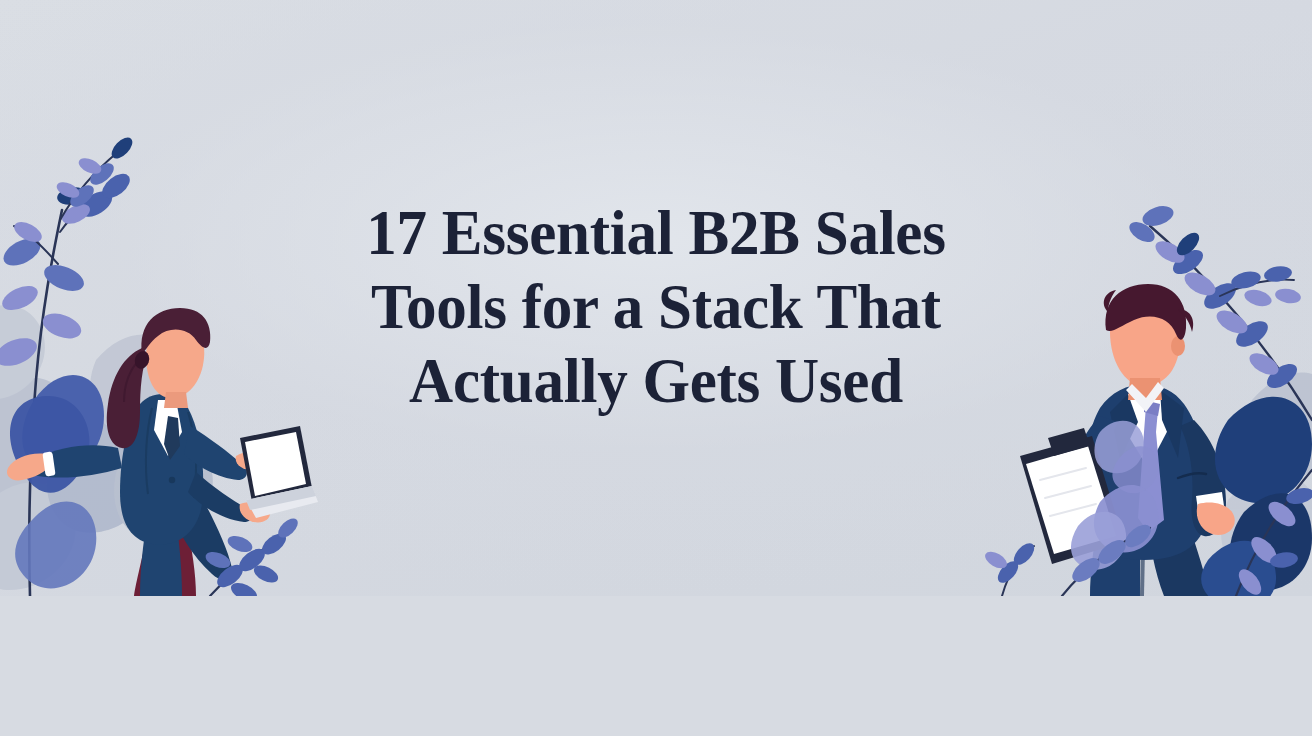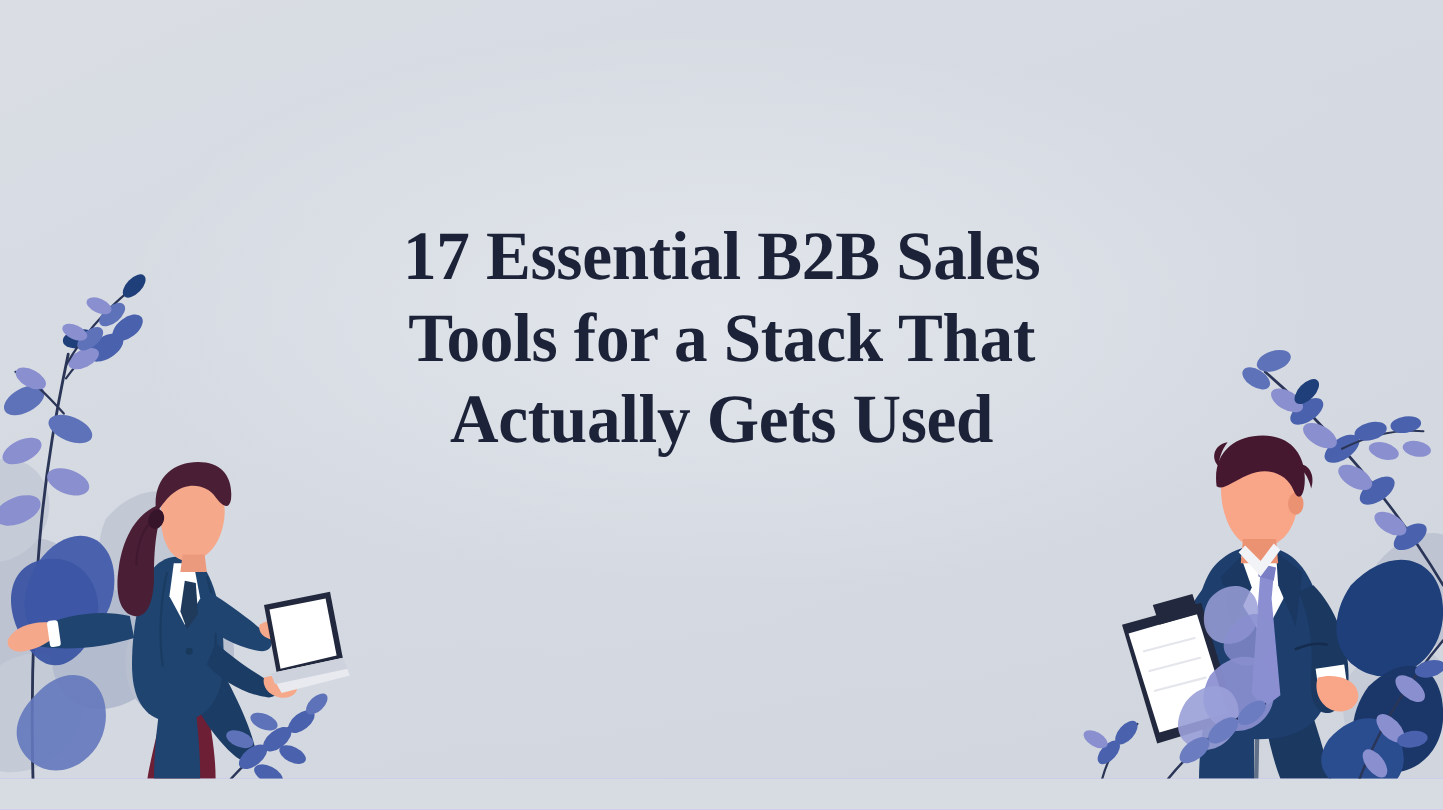--- a/index.html
+++ b/index.html
@@ -3,23 +3,23 @@
 <meta charset="utf-8">
 <style>
   html, body {
     margin: 0;
     padding: 0;
     background: #d7dbe2;
   }
   #banner {
     position: relative;
     width: 1312px;
-    height: 708px;
+    height: 596px;
     overflow: hidden;
-    background: #c4b5fd;
+    background: #22c55e;
     font-family: "Liberation Serif", serif;
   }
   #bg-wash {
     position: absolute;
     inset: 0;
     background:
       radial-gradient(ellipse 70% 60% at 50% 40%, rgba(226,230,236,0.95) 0%, rgba(214,218,226,0.4) 60%, rgba(209,213,222,0) 100%),
       linear-gradient(160deg, #dadee4 0%, #d5d9e1 45%, #d1d6de 100%);
   }
   #title-block {

